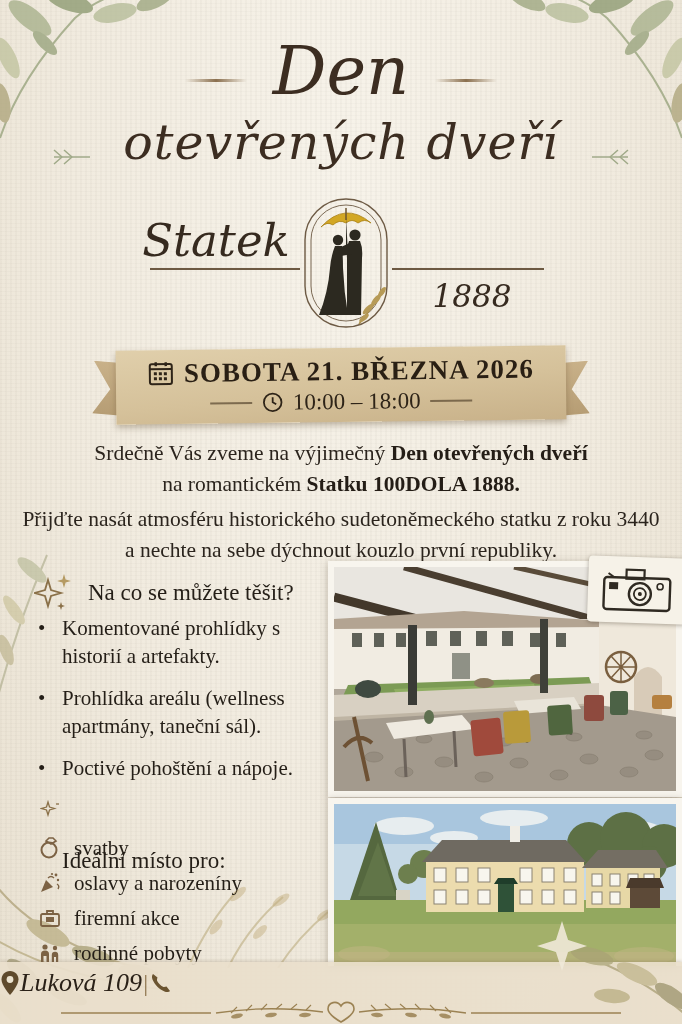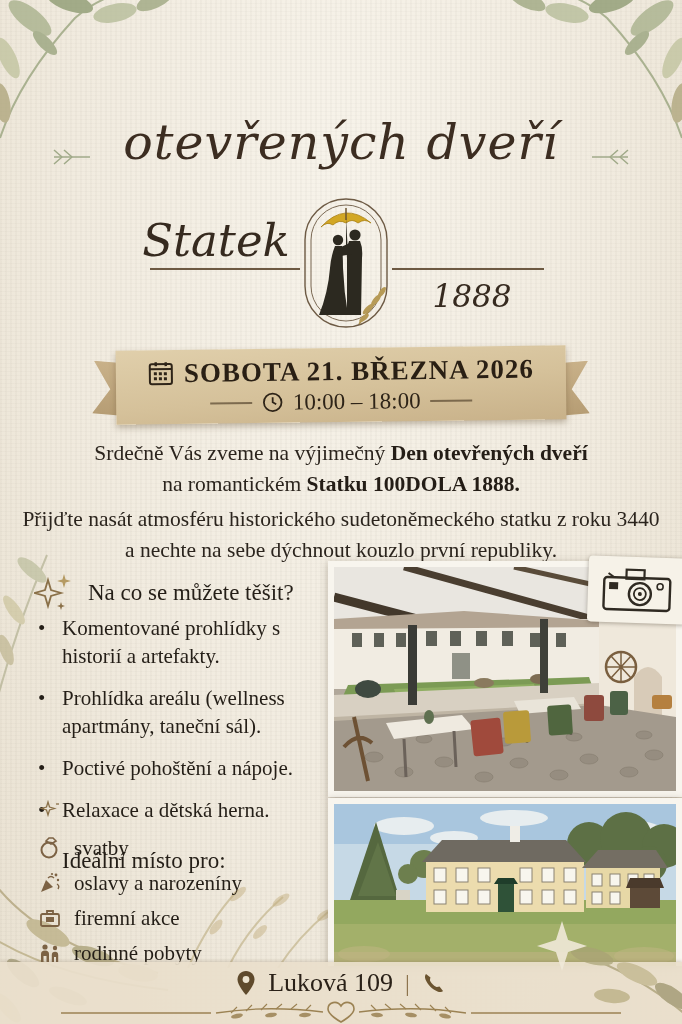--- a/index.html
+++ b/index.html
@@ -52,21 +52,21 @@
   .ideal-list{left:38px;top:834px;width:290px;display:flex;flex-direction:column;gap:7px;font-size:21px;color:#241e17;}
   .ideal-item{display:flex;align-items:center;gap:12px;height:28px;}
   
   .photo{background:#f8f5ee;box-shadow:0 2px 8px rgba(80,65,45,.35);padding:6px;}
   .photo1{left:328px;top:561px;width:342px;height:224px;}
   .photo2{left:328px;top:798px;width:342px;height:162px;padding-bottom:0;}
   .camera-card{position:absolute;right:-4px;top:-4px;width:98px;height:66px;background:#f6f2e8;border-radius:4px;
     box-shadow:0 1px 4px rgba(60,50,35,.4);transform:rotate(2deg);display:flex;align-items:center;justify-content:center;}
   
   .footer-band{left:0;top:962px;width:682px;height:62px;background:rgba(233,223,203,.93);box-shadow:0 -1px 3px rgba(120,100,70,.25);}
-  .footer-row{left:0;top:968px;width:100%;display:flex;align-items:center;justify-content:center;gap:12px;font-size:26px;color:#2a2118;}
+  .footer-row{left:0;top:968px;width:100%;display:flex;align-items:center;justify-content:flex-start;font-size:26px;color:#2a2118;font-style:italic;}
   .foot-sep{color:#8d744e;font-size:24px;}
   .heart-div{left:61px;top:1000px;}
   
   .fol{pointer-events:none;}
   
   .ic{flex:0 0 auto;display:block;}
 </style>
 </head>
 <body>
 
@@ -134,20 +134,25 @@
     <g opacity="0.7">
       <path d="M155,100 Q110,60 40,35" stroke="#a49a6e" stroke-width="2" fill="none"></path>
       <ellipse cx="60" cy="40" rx="22" ry="8" fill="#a8a274" transform="rotate(15 60 40)"></ellipse>
       <ellipse cx="105" cy="58" rx="22" ry="8" fill="#bdb287" transform="rotate(25 105 58)"></ellipse>
       <ellipse cx="140" cy="80" rx="20" ry="8" fill="#978f66" transform="rotate(35 140 80)"></ellipse>
       <ellipse cx="80" cy="80" rx="18" ry="7" fill="#b5a97c" transform="rotate(5 80 80)"></ellipse>
     </g>
     <path d="M30,5 L38,30 L30,55 L22,30 Z M5,30 L30,22 L55,30 L30,38 Z" fill="#efe9d8" opacity="0.9"></path>
   </svg>
 
+  <div class="abs title1">
+    <div class="tdash"></div>
+    <div class="word">Den</div>
+    <div class="tdash"></div>
+  </div>
   <svg class="abs branch-svg" style="left:52px;top:146px" width="40" height="22" viewBox="0 0 40 22">
     <path d="M2,11 H38" stroke="#8d9a74" stroke-width="1.5"></path>
     <path d="M10,11 L2,4 M10,11 L2,18 M20,11 L12,4 M20,11 L12,18" stroke="#8d9a74" stroke-width="1.5" fill="none"></path>
   </svg>
   <div class="abs title2" style="top:114px">otevřených dveří</div>
   <svg class="abs branch-svg" style="right:52px;top:146px" width="40" height="22" viewBox="0 0 40 22">
     <path d="M2,11 H38" stroke="#8d9a74" stroke-width="1.5"></path>
     <path d="M30,11 L38,4 M30,11 L38,18 M20,11 L28,4 M20,11 L28,18" stroke="#8d9a74" stroke-width="1.5" fill="none"></path>
   </svg>
 
@@ -220,21 +225,20 @@
   <svg class="abs sparkle1" width="42" height="42" viewBox="0 0 42 42">
     <path d="M14,8 L17,18 L27,21 L17,24 L14,34 L11,24 L1,21 L11,18 Z" fill="none" stroke="#8a7048" stroke-width="1.8"></path>
     <path d="M30,2 L31.6,7.4 L37,9 L31.6,10.6 L30,16 L28.4,10.6 L23,9 L28.4,7.4 Z" fill="#b59a62"></path>
     <path d="M27,30 L28,33 L31,34 L28,35 L27,38 L26,35 L23,34 L26,33 Z" fill="#8a7048"></path>
   </svg>
   <div class="abs expect-head">Na co se můžete těšit?</div>
   <ul class="abs expect-list">
     <li>Komentované prohlídky s historií a artefakty.</li>
     <li>Prohlídka areálu (wellness apartmány, taneční sál).</li>
     <li>Poctivé pohoštění a nápoje.</li>
-    <li>Relaxace a dětská herna.</li>
   </ul>
 
   <svg class="abs sparkle2" width="20" height="20" viewBox="0 0 20 20">
     <path d="M8,2 L9.5,7 L14.5,8.5 L9.5,10 L8,15 L6.5,10 L1.5,8.5 L6.5,7 Z" fill="none" stroke="#8a7048" stroke-width="1.3"></path>
     <path d="M16,4 H19" stroke="#8a7048" stroke-width="1.3"></path>
   </svg>
   <div class="abs ideal-head">Ideální místo pro:</div>
   <div class="abs ideal-list">
     <div class="ideal-item">
       <svg class="ic" width="24" height="24" viewBox="0 0 24 24">

